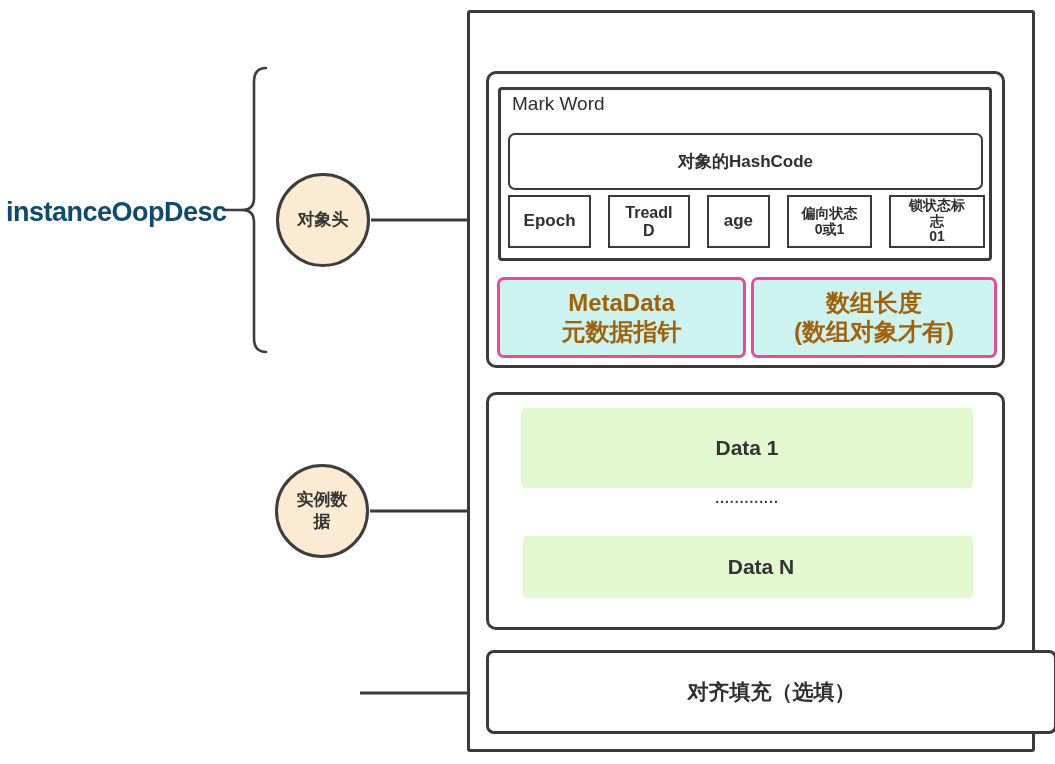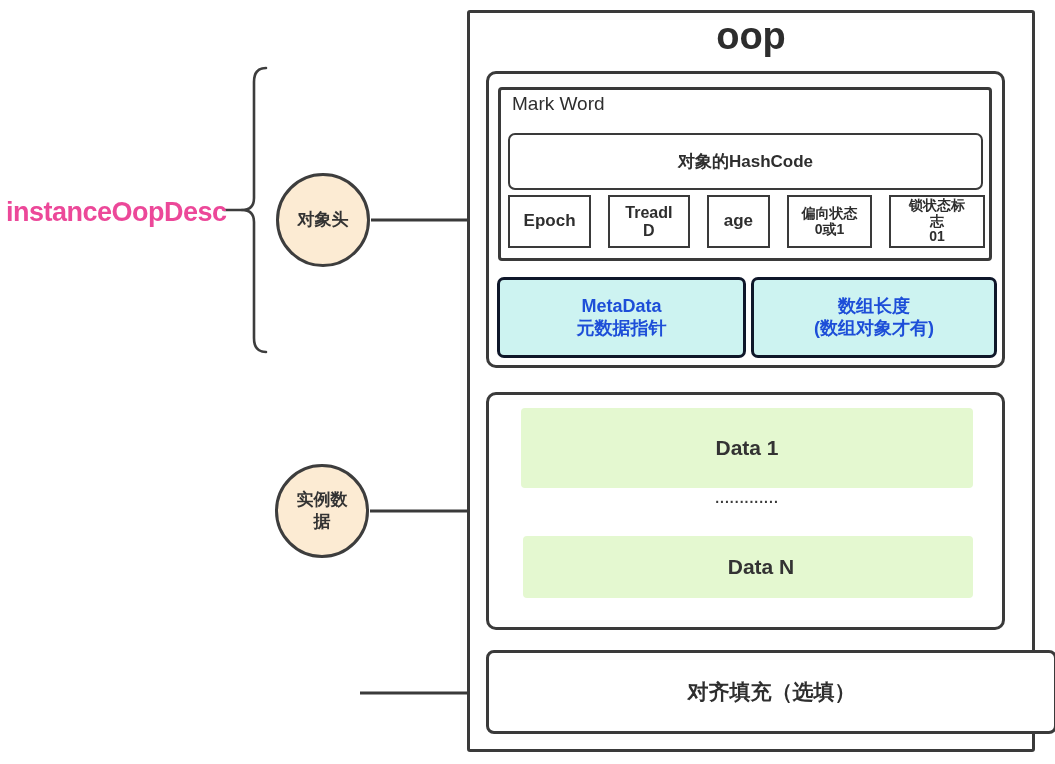--- a/index.html
+++ b/index.html
@@ -15,21 +15,21 @@
   .bx{position:absolute;box-sizing:border-box;border:3px solid #3a3a3a;background:#ffffff;}
   .center{display:flex;align-items:center;justify-content:center;text-align:center;border-radius:7px;}
   .ml{white-space:pre-line;line-height:1.18;}
 
   
   #overlay{position:absolute;left:0;top:0;width:1055px;height:764px;}
 
   
   #instance-label{
     left:6px;top:197px;width:212px;
-    font-size:27px;font-weight:bold;color:#ec4899;
+    font-size:27px;font-weight:bold;color:#0c4a6e;
     letter-spacing:-0.5px;
   }
 
   
   .circle{
     position:absolute;box-sizing:border-box;
     border-radius:50%;
     background:#fcebd3;
     border:3px solid #3d3d3d;
     display:flex;align-items:center;justify-content:center;
@@ -56,22 +56,22 @@
     box-sizing:border-box;border:2.5px solid #3a3a3a;background:#fff;
     display:flex;align-items:center;justify-content:center;
     text-align:center;font-weight:bold;white-space:pre-line;line-height:1.1;
   }
   #field-epoch{flex:97 0 0;font-size:17px;}
   #field-threadid{flex:95 0 0;font-size:16px;}
   #field-age{flex:73 0 0;font-size:17px;}
   #field-bias{flex:99 0 0;font-size:14px;}
   #field-lockflag{flex:113 0 0;font-size:14px;}
 
-  .cyan-box{background:#cdf3f1;border:3px solid #0f172a;
-    font-size:18px;font-weight:bold;color:#1d4ed8;}
+  .cyan-box{background:#cdf3f1;border:3px solid #ec4899;
+    font-size:24px;font-weight:bold;color:#a16207;}
   #meta-box{left:497px;top:277px;width:249px;height:81px;}
   #arraylen-box{left:751px;top:277px;width:246px;height:81px;}
 
   
   #data-group{left:486px;top:392px;width:519px;height:238px;border-radius:10px;}
   .green-box{position:absolute;box-sizing:border-box;background:#e4f8d0;border-radius:4px;
     display:flex;align-items:center;justify-content:center;
     font-size:21px;font-weight:bold;color:#333;}
   #data-first{left:521px;top:408px;width:452px;height:80px;}
   #data-ellipsis{left:521px;top:490px;width:452px;text-align:center;
@@ -110,21 +110,20 @@
     </g>
   </svg>
 
   <div id="instance-label" class="abs">instanceOopDesc</div>
 
   <div id="circle-object-header" class="circle ml">对象头</div>
   <div id="circle-instance-data" class="circle ml">实例数
 据</div>
 
   <div id="outer-box" class="bx"></div>
-  <div id="oop-title" class="abs">oop</div>
 
   <div id="header-group" class="bx"></div>
   <div id="markword-box" class="bx"></div>
   <div id="markword-label" class="abs">Mark Word</div>
   <div id="hashcode-box" class="bx center">对象的HashCode</div>
 
   <div id="fields-row" class="abs">
     <div id="field-epoch" class="field-cell">Epoch</div>
     <div id="field-threadid" class="field-cell">TreadI
 D</div>

